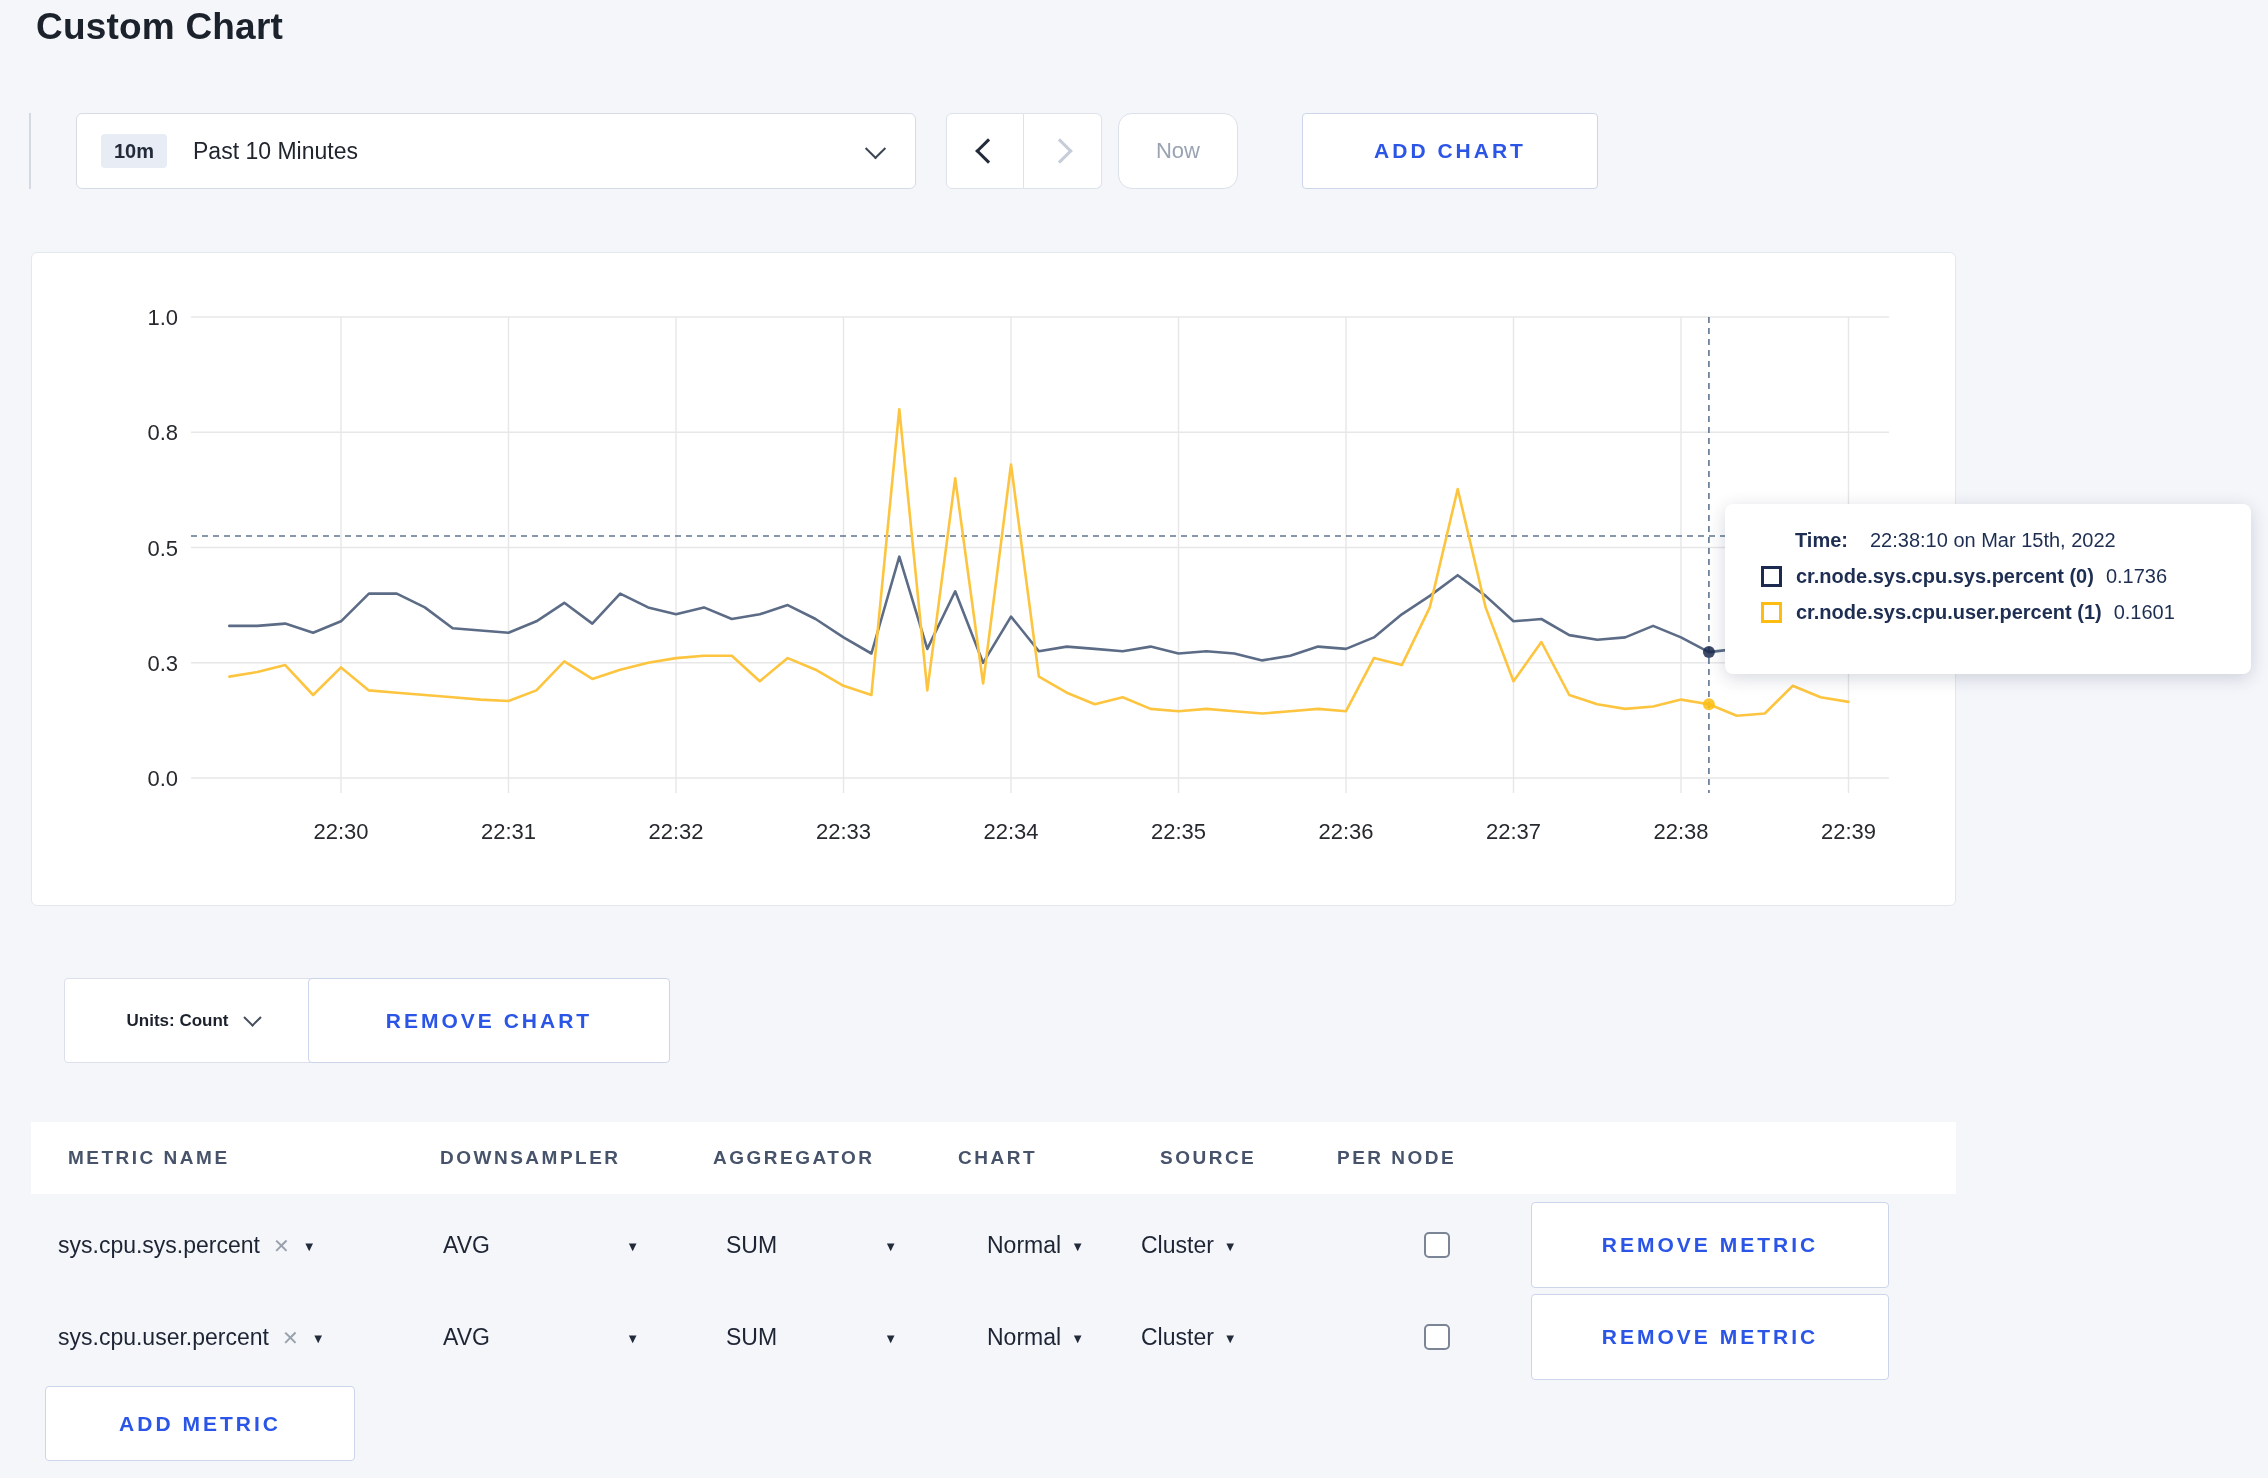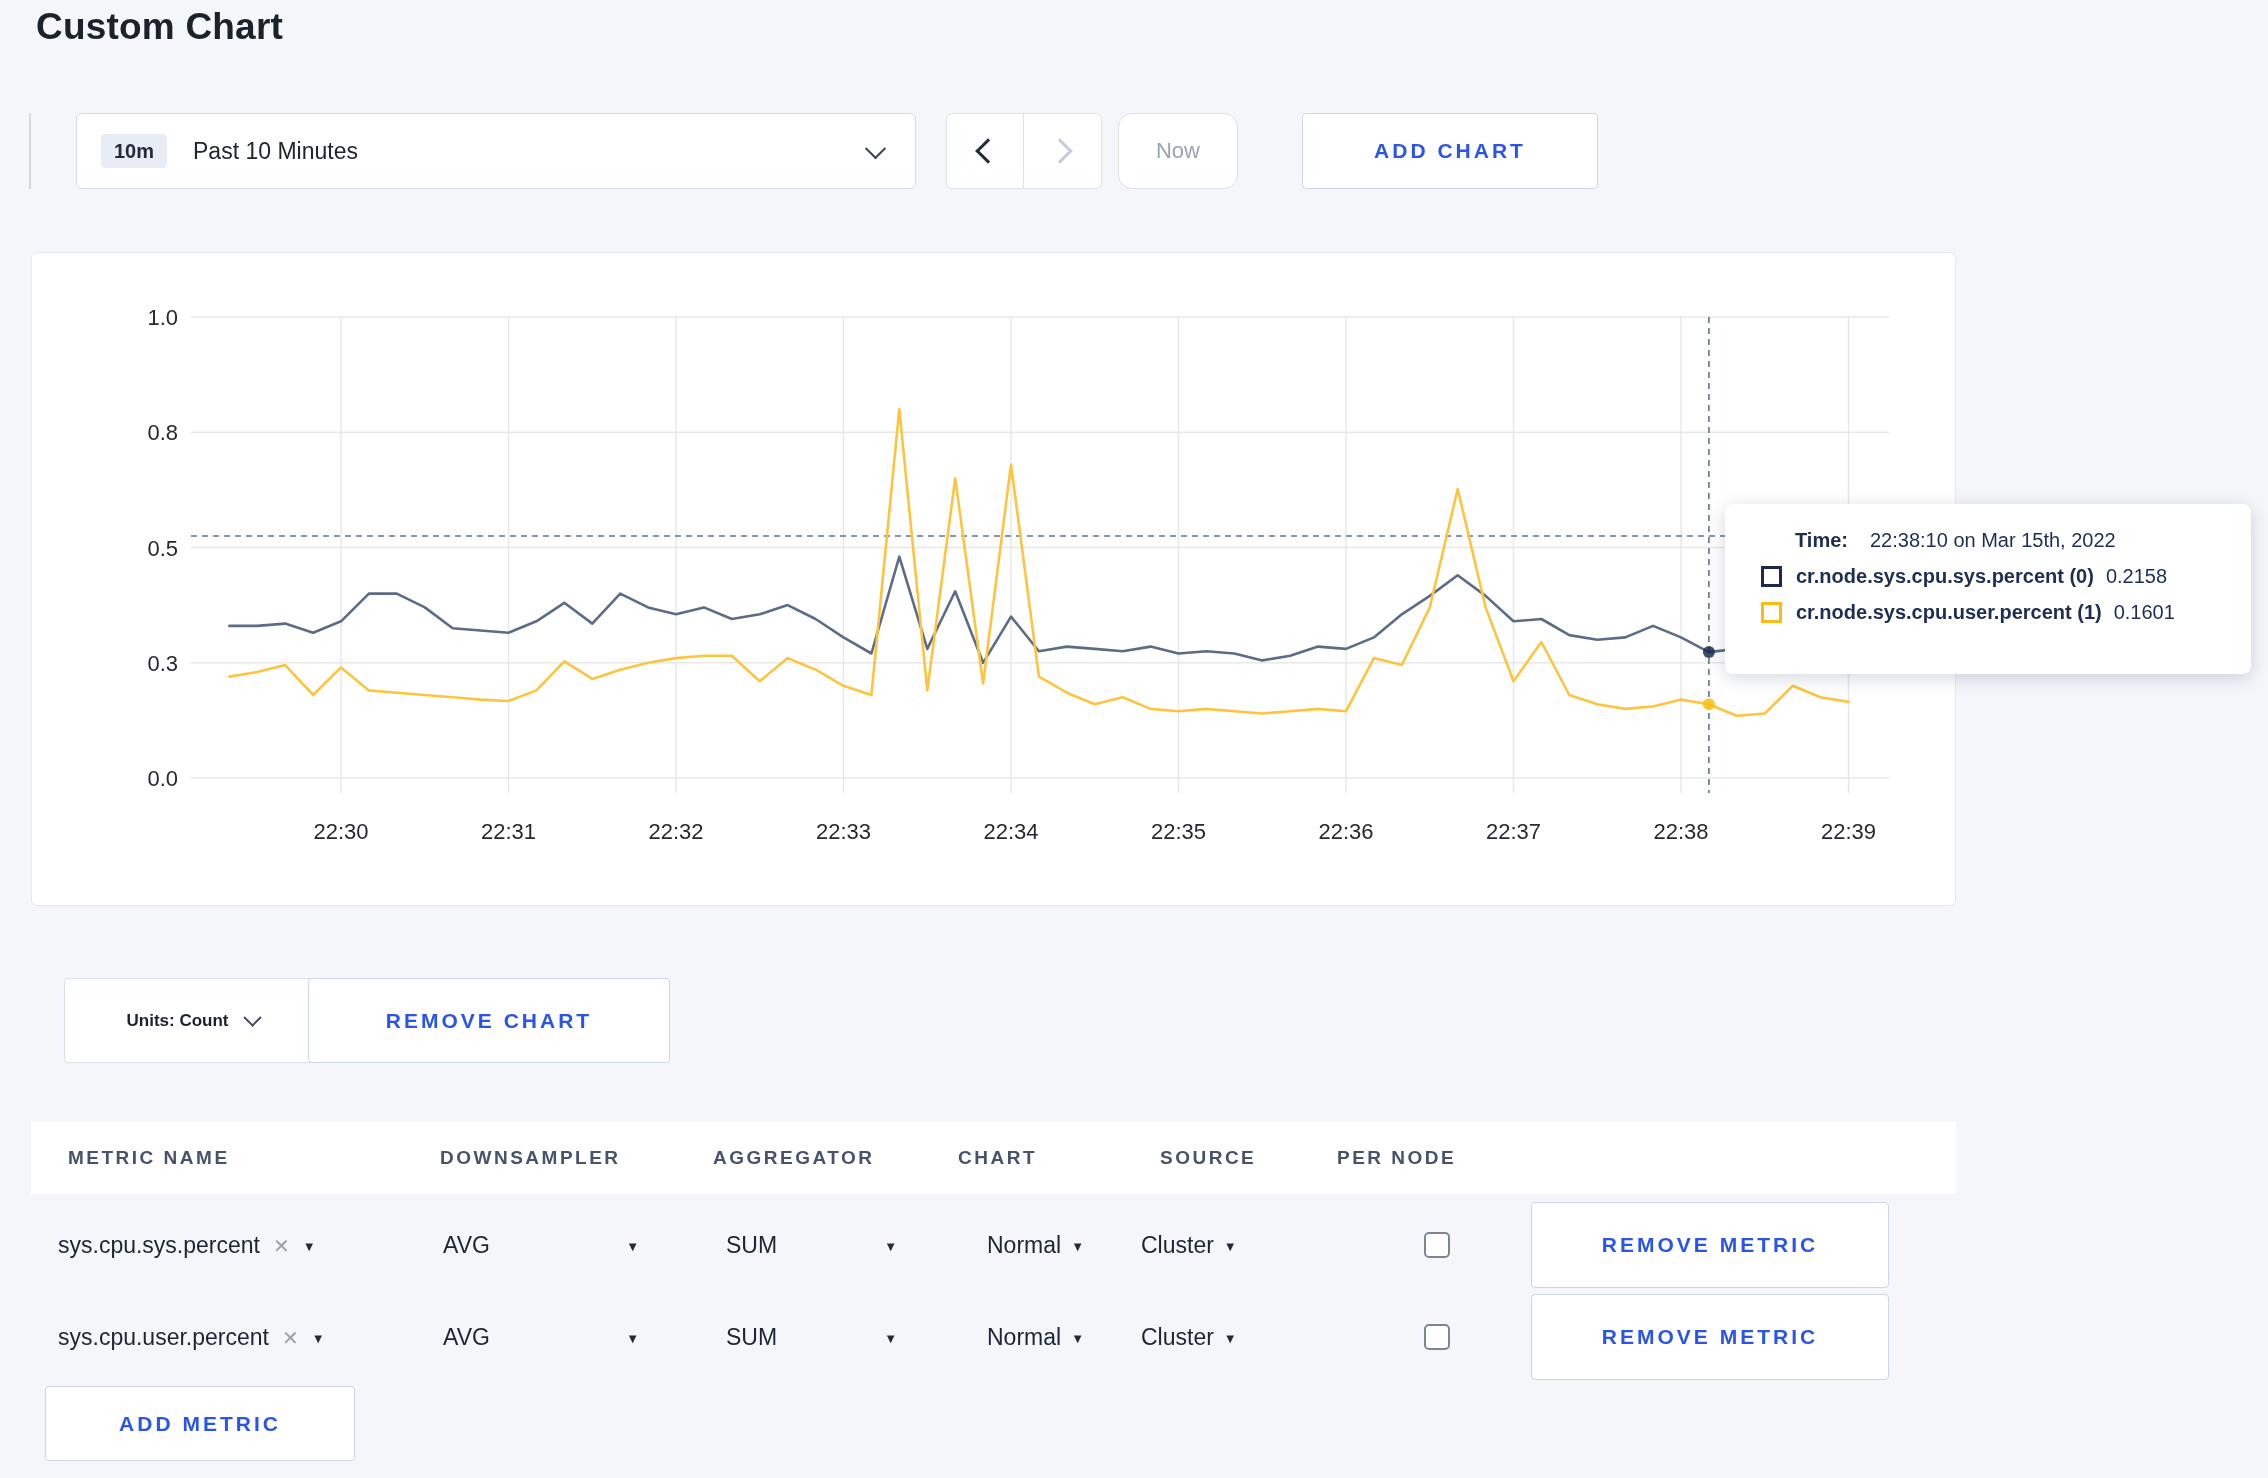--- a/index.html
+++ b/index.html
@@ -172,21 +172,21 @@
 </div>
 
 <div class="tooltip">
   <div class="tt-row time">
     <span class="tt-label">Time:</span>
     <span class="tt-value">22:38:10 on Mar 15th, 2022</span>
   </div>
   <div class="tt-row">
     <span class="tt-square" style="border-color: rgb(27, 42, 78);"></span>
     <span class="tt-name">cr.node.sys.cpu.sys.percent (0)</span>
-    <span class="tt-value">0.2158</span>
+    <span class="tt-value">0.1736</span>
   </div>
   <div class="tt-row">
     <span class="tt-square" style="border-color: rgb(253, 189, 16);"></span>
     <span class="tt-name">cr.node.sys.cpu.user.percent (1)</span>
     <span class="tt-value">0.1601</span>
   </div>
 </div>
 
 <div class="btn units-btn">
   <span>Units: Count</span>

